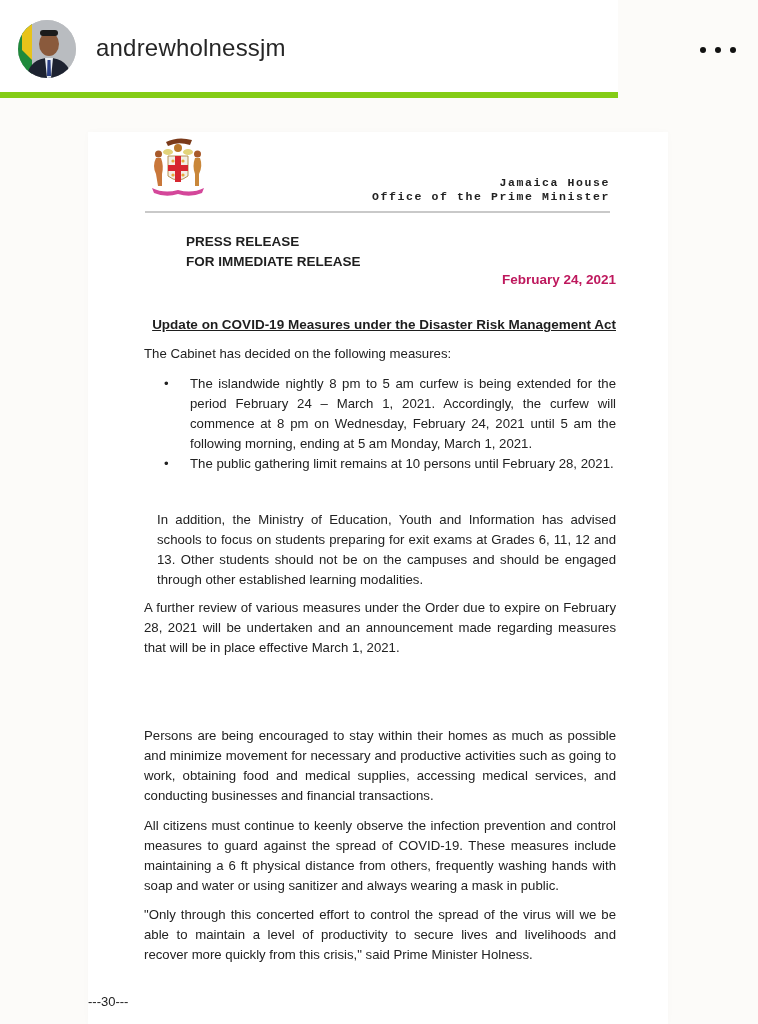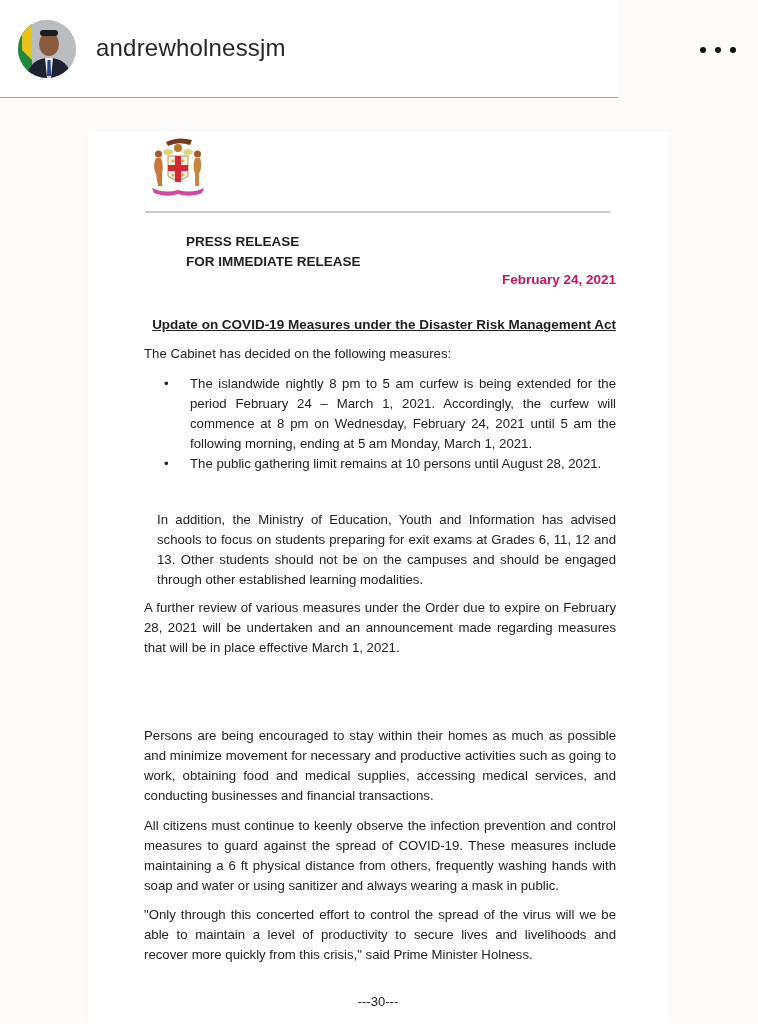--- a/index.html
+++ b/index.html
@@ -14,21 +14,21 @@
       font-family: "Liberation Sans", sans-serif;
       color: #262626;
       position: relative;
     }
     .post-header {
       position: absolute;
       left: 0; top: 0;
       width: 618px;
       height: 98px;
       background: #ffffff;
-      border-bottom: 1px solid #84cc16;
+      border-bottom: 6px solid #84cc16;
       box-sizing: border-box;
     }
     .avatar {
       position: absolute;
       left: 18px; top: 20px;
       width: 58px; height: 58px;
       border-radius: 50%;
       overflow: hidden;
       background: #c8c8c8;
     }
@@ -145,21 +145,21 @@
     .p1 { top: 378px; margin-left: 13px; }
     .p2 { top: 466px; }
     .p3 { top: 534px; }
     .p4 { top: 594px; }
     .p5 { top: 684px; }
     .p6 { top: 773px; }
     .end-mark {
       position: absolute;
       left: 0; right: 0;
       top: 862px;
-      text-align: center;
+      text-align: left;
       font-size: 13px;
       color: #222;
     }
   </style>
 </head>
 <body>
 
 <header class="post-header">
   <div class="avatar">
     <svg width="58" height="58" viewBox="0 0 58 58">
@@ -194,41 +194,45 @@
     <circle cx="37" cy="25" r="1.6" fill="#e8a93a"></circle>
     <circle cx="27" cy="39" r="1.6" fill="#e8a93a"></circle>
     <circle cx="37" cy="39" r="1.6" fill="#e8a93a"></circle>
     <path d="M10 22 Q6 30 10 38 L12 50 L16 50 L16 38 Q18 30 15 22 Z" fill="#c9773a"></path>
     <circle cx="12.5" cy="18" r="3.5" fill="#a85a2a"></circle>
     <path d="M49 22 Q46 30 49 38 L49 50 L53 50 L53 38 Q57 30 54 22 Z" fill="#c9873a"></path>
     <circle cx="51.5" cy="18" r="3.5" fill="#a85a2a"></circle>
     <path d="M6 52 Q18 58 32 54 Q46 58 58 52 L56 57 Q44 62 32 58 Q20 62 8 57 Z" fill="#d4479a"></path>
   </svg>
 
+  <div class="letterhead">
+    <div class="org">Jamaica House</div>
+    <div class="org">Office of the Prime Minister</div>
+  </div>
   <div class="letterhead-rule"></div>
 
   <div class="release-type">
     <div>PRESS RELEASE</div>
     <div>FOR IMMEDIATE RELEASE</div>
   </div>
 
   <div class="release-date">February 24, 2021</div>
 
   <div class="doc-title">Update on COVID-19 Measures under the Disaster Risk Management Act</div>
 
   <div class="body-text intro">The Cabinet has decided on the following measures:</div>
 
   <ul class="bullets">
     <li>
       <span class="dot">•</span>
       <span>The islandwide nightly 8 pm to 5 am curfew is being extended for the period February 24 – March 1, 2021.  Accordingly, the curfew will commence at 8 pm on Wednesday, February 24, 2021 until 5 am the following morning, ending at 5 am Monday, March 1, 2021.</span>
     </li>
     <li>
       <span class="dot">•</span>
-      <span>The public gathering limit remains at 10 persons until August 28, 2021.</span>
+      <span>The public gathering limit remains at 10 persons until February 28, 2021.</span>
     </li>
   </ul>
 
   <div class="body-text p1">In addition, the Ministry of Education, Youth and Information has advised schools to focus on students preparing for exit exams at Grades 6, 11, 12 and 13. Other students should not be on the campuses and should be engaged through other established learning modalities.</div>
   <div class="body-text p2">A further review of various measures under the Order due to expire on February 28, 2021 will be undertaken and an announcement made regarding measures that will be in place effective March 1, 2021.</div>
   <div class="body-text p4">Persons are being encouraged to stay within their homes as much as possible and minimize movement for necessary and productive activities such as going to work, obtaining food and medical supplies, accessing medical services, and conducting businesses and financial transactions.</div>
   <div class="body-text p5">All citizens must continue to keenly observe the infection prevention and control measures to guard against the spread of COVID-19. These measures include maintaining a 6 ft physical distance from others, frequently washing hands with soap and water or using sanitizer and always wearing a mask in public.</div>
   <div class="body-text p6">"Only through this concerted effort to control the spread of the virus will we be able to maintain a level of productivity to secure lives and livelihoods and recover more quickly from this crisis,"  said Prime Minister Holness.</div>
 
   <div class="end-mark">---30---</div>

